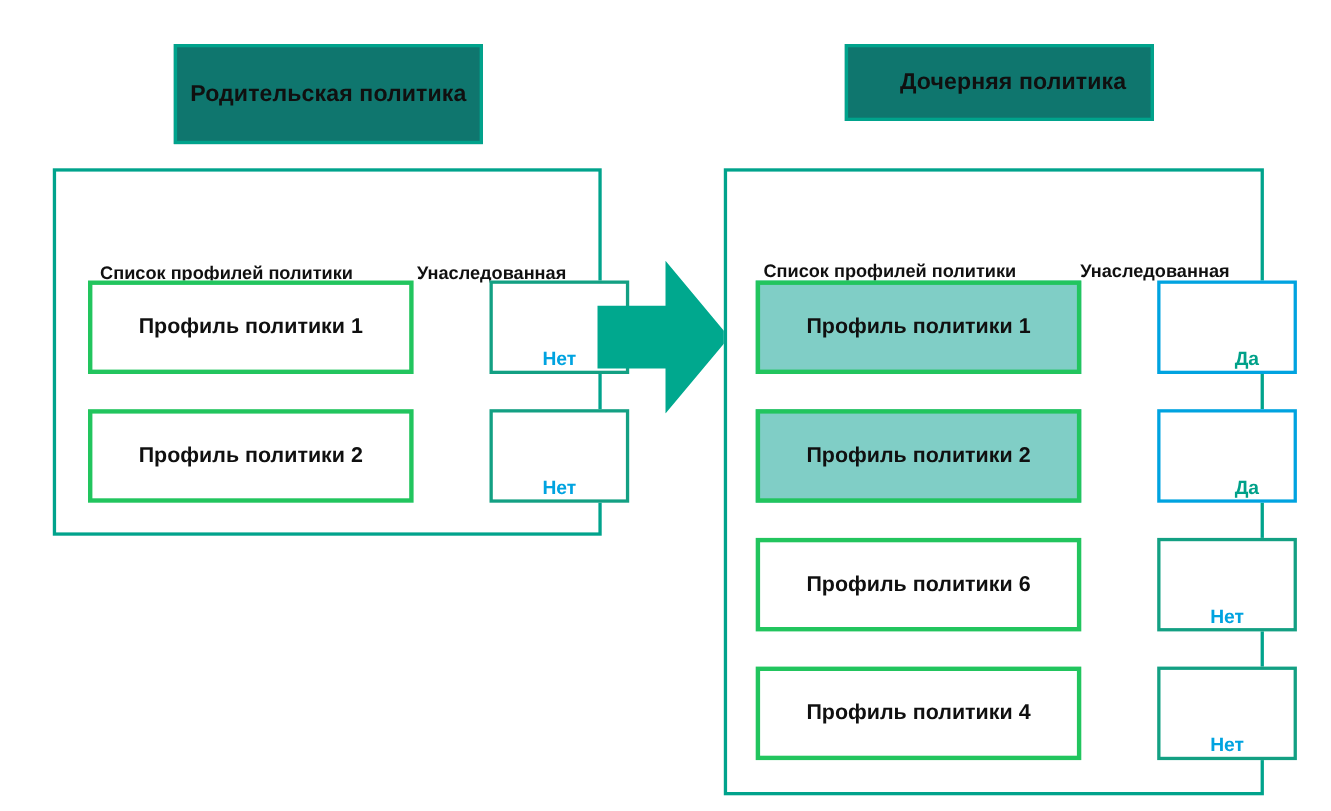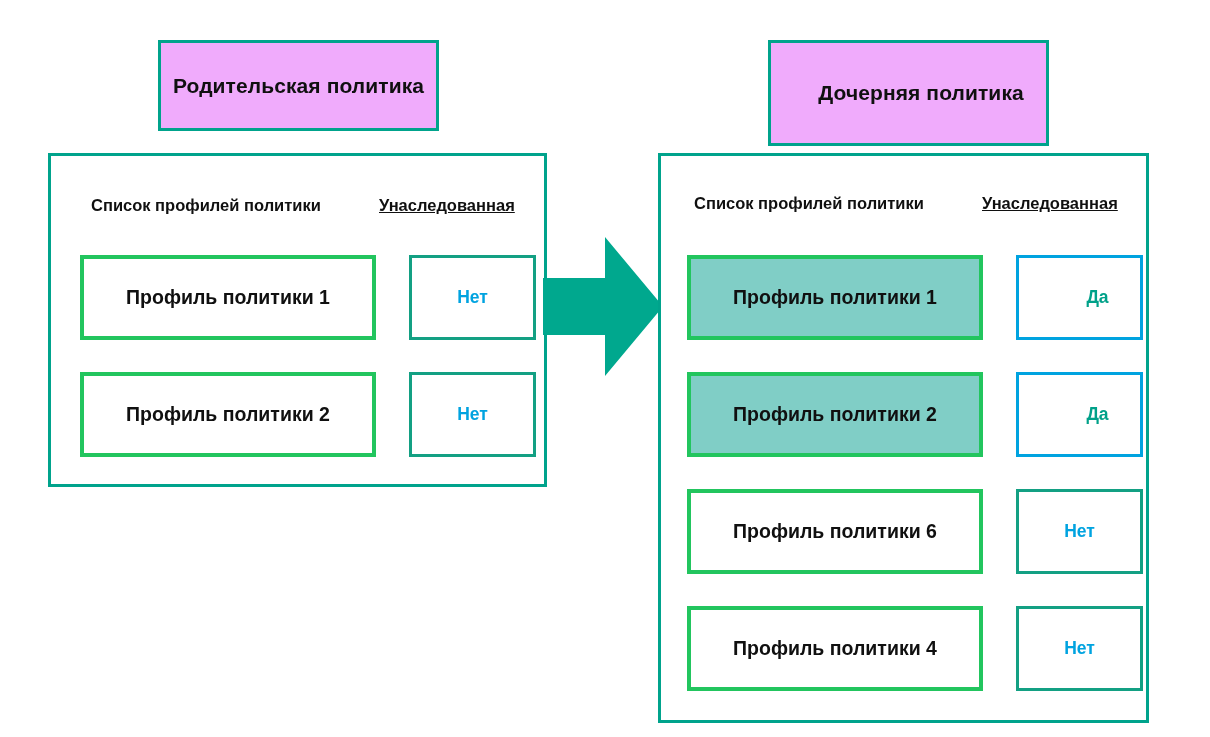--- a/index.html
+++ b/index.html
@@ -17,33 +17,33 @@
     height: 737px;
     background: #ffffff;
     overflow: hidden;
   }
 
   
   .title-box {
     position: absolute;
     box-sizing: border-box;
     border: 3px solid #00A38C;
-    background: #f0abfc;
+    background: #0f766e;
     display: flex;
     align-items: center;
     justify-content: center;
     text-align: center;
     color: #101010;
     font-weight: bold;
     font-size: 21px;
     line-height: 1.3;
     letter-spacing: 0.1px;
   }
   #title-parent { left: 158px; top: 40px; width: 281px; height: 91px; }
-  #title-child  { left: 768px; top: 40px; width: 281px; height: 106px; padding-left: 25px; }
+  #title-child  { left: 768px; top: 40px; width: 281px; height: 70px; padding-left: 25px; }
 
   
   .panel {
     position: absolute;
     box-sizing: border-box;
     border: 3px solid #00A38C;
     background: #ffffff;
   }
   #panel-parent { left: 48px;  top: 153px; width: 499px; height: 334px; }
   #panel-child  { left: 658px; top: 153px; width: 491px; height: 570px; }
@@ -53,22 +53,22 @@
     position: absolute;
     display: flex;
     align-items: baseline;
     color: #101010;
     font-weight: bold;
     font-size: 16.5px;
     white-space: nowrap;
   }
   #headers-parent { left: 40px; top: 40px; }
   #headers-child  { left: 33px; top: 38px; }
-  .hdr-profiles { width: 288px; display: block; }
-  .hdr-inherited { display: block; text-decoration: underline; }
+  .hdr-profiles { width: 288px; display: block; margin-top: 44px; }
+  .hdr-inherited { display: block; }
 
   
   .row {
     position: absolute;
     display: flex;
     align-items: center;
   }
   .profile-box {
     box-sizing: border-box;
     border: 4px solid #22c55e;
@@ -85,24 +85,25 @@
   }
   .profile-box.highlighted {
     background: #80CEC6;
   }
   .flag-box {
     box-sizing: border-box;
     width: 127px;
     height: 85px;
     background: #ffffff;
     display: flex;
-    align-items: center;
+    align-items: flex-end;
     justify-content: center;
     font-weight: bold;
     font-size: 17.5px;
+    margin-left: 36px;
   }
   .flag-box.flag-no {
     border: 3px solid #13A083;
     color: #00A3E0;
   }
   .flag-box.flag-yes {
     border: 3px solid #00A3E0;
     color: #00A189;
     padding-left: 36px;
   }

